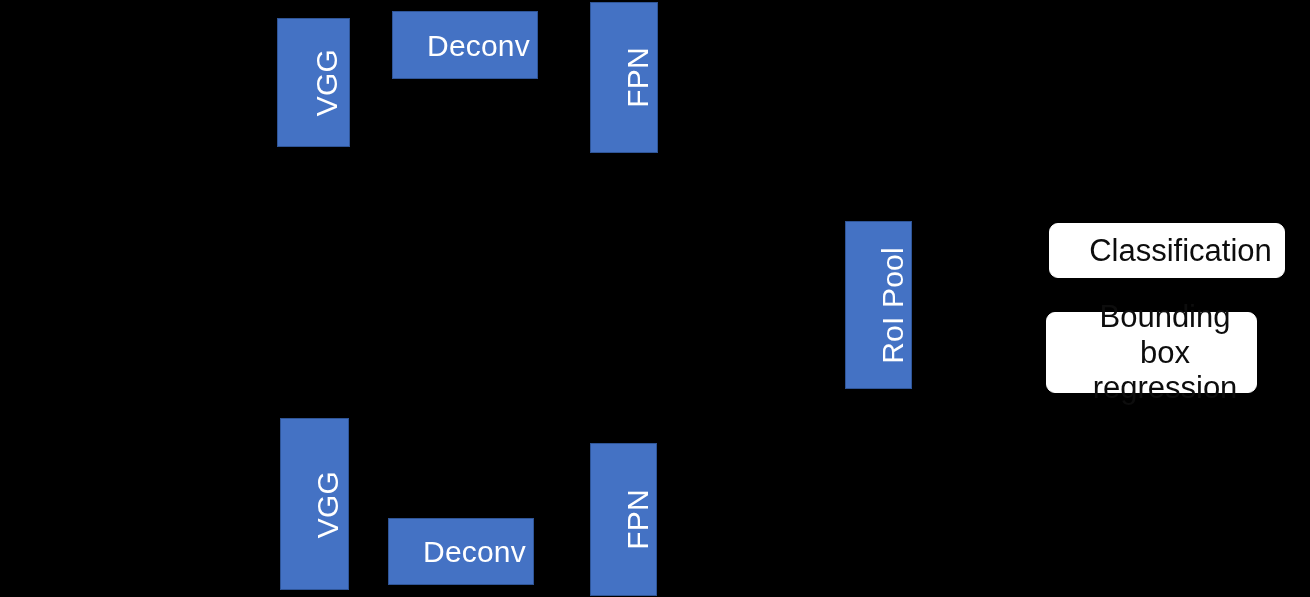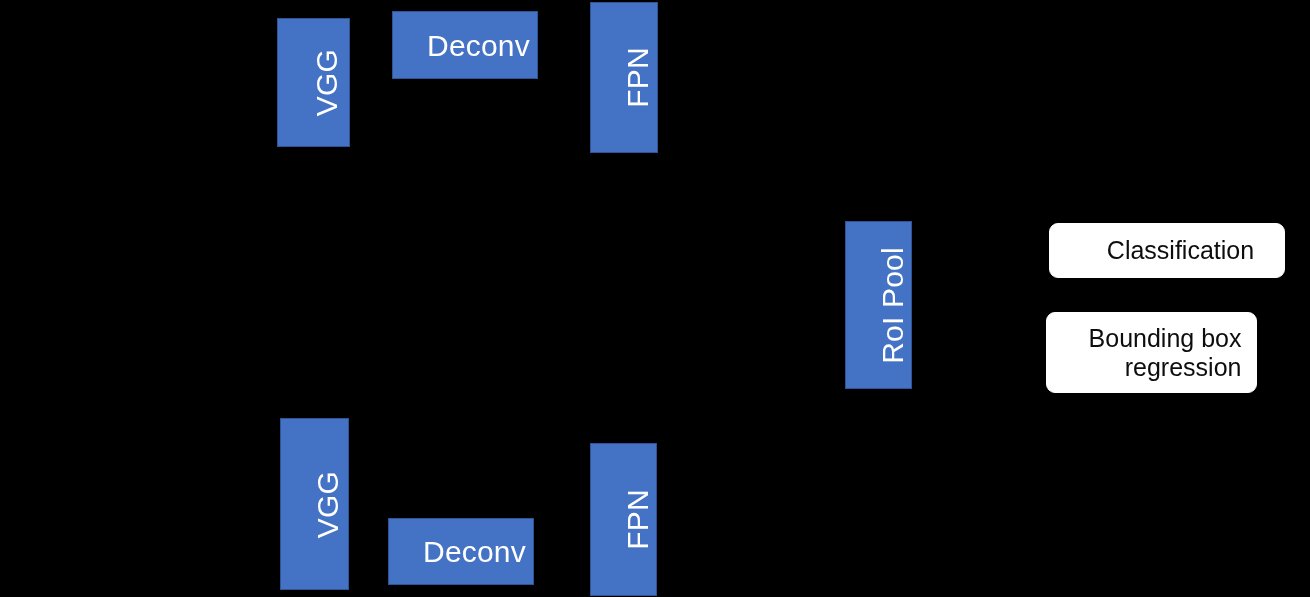--- a/index.html
+++ b/index.html
@@ -44,26 +44,25 @@
     transform: rotate(-90deg);
   }
   
   .outbox {
     background: #FFFFFF;
     border: 1px solid #FFFFFF;
     border-radius: 9px;
     color: #000000;
   }
   .outbox .label {
-    font-size: 25px;
+    font-size: 31px;
     line-height: 1.16;
     color: #0D0D0D;
     font-weight: 400;
     padding: 0 10px;
-    text-align: right;
   }
 </style>
 </head>
 <body>
 
 <div id="canvas">
 
   <div class="node block vertical" style="left:277px; top:18px; width:73px; height:129px;">
     <span class="label">VGG</span>
   </div>

